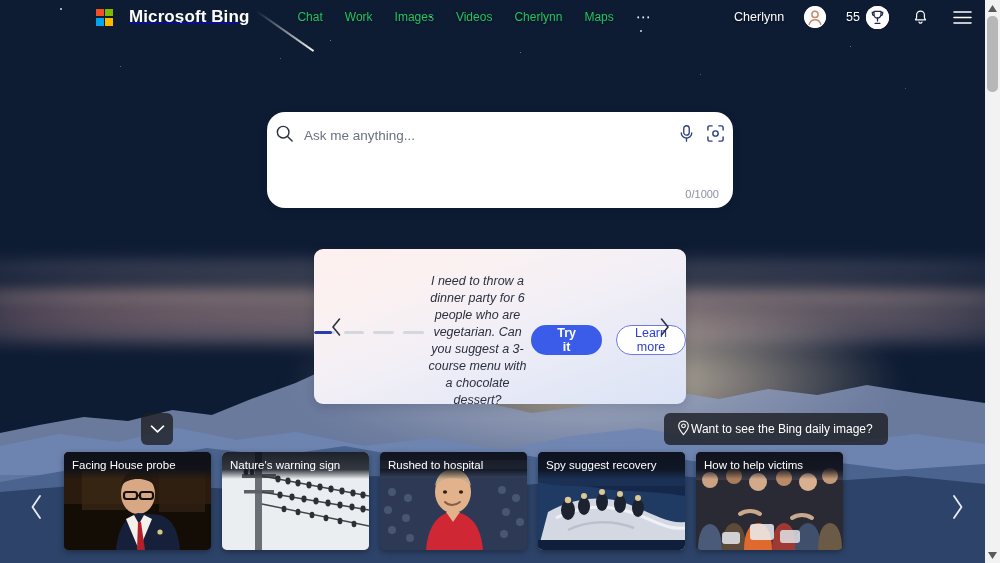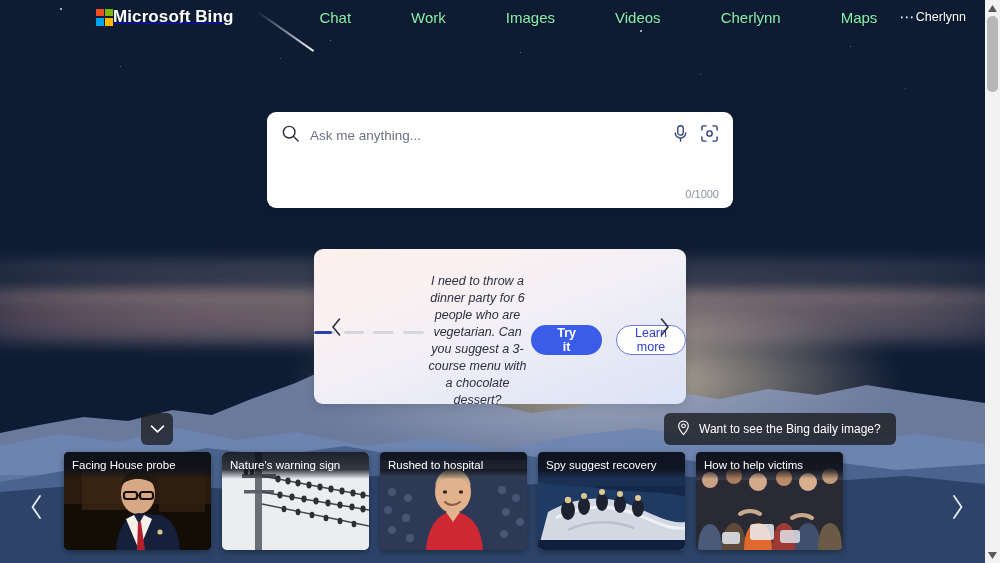--- a/index.html
+++ b/index.html
@@ -97,21 +97,21 @@
   
   .header {
     position: absolute;
     top: 0; left: 0; right: 15px;
     height: 34px;
     display: flex;
     align-items: center;
     padding: 0 12px 0 96px;
     z-index: 20;
   }
-  .brand { display: flex; align-items: center; gap: 0; cursor: pointer; }
+  .brand { display: flex; align-items: center; gap: 16px; cursor: pointer; }
   .ms-logo {
     width: 17px; height: 17px;
     display: grid;
     grid-template-columns: 1fr 1fr;
     grid-template-rows: 1fr 1fr;
     gap: 1.5px;
   }
   .ms-logo i { display: block; }
   .brand-name {
     color: #ffffff;
@@ -120,27 +120,26 @@
     letter-spacing: .1px;
     white-space: nowrap;
   }
   .nav {
     display: flex;
     align-items: center;
     gap: 22px;
     margin-left: 48px;
   }
   .nav-item {
-    color: #86efac;
-    font-size: 15px;
+    color: #22c55e;
+    font-size: 12px;
     text-decoration: none;
     white-space: nowrap;
     cursor: pointer;
     text-shadow: 0 1px 2px rgba(0,0,0,.45);
-    margin-left: 38px;
   }
   .nav-more {
     color: #f2f4f8;
     font-size: 15px;
     letter-spacing: 1.5px;
     cursor: pointer;
     line-height: 10px;
   }
   .header-right {
     margin-left: auto;
@@ -180,25 +179,25 @@
   .search-wrap {
     position: absolute;
     top: 112px;
     left: 50%;
     transform: translateX(-50%);
     width: 466px;
     z-index: 15;
   }
   .search-box {
     background: #ffffff;
-    border-radius: 9px;
+    border-radius: 18px;
     height: 96px;
     box-shadow: 0 3px 10px rgba(10,20,40,.20);
     position: relative;
-    padding: 12px 14px;
+    padding: 12px 8px;
     cursor: text;
   }
   .search-row {
     display: flex;
     align-items: center;
     gap: 10px;
   }
   .search-input {
     flex: 1;
     border: none;
@@ -305,21 +304,20 @@
   .card-arrow.right { right: 12px; }
 
   
   .daily-pill {
     position: absolute;
     top: 413px;
     left: 664px;
     height: 32px;
     display: flex;
     align-items: center;
-    gap: 8px;
     padding: 0 15px 0 12px;
     border-radius: 6px;
     background: rgba(28,30,35,.80);
     color: #ffffff;
     font-size: 12px;
     cursor: pointer;
     z-index: 15;
     white-space: nowrap;
   }
 

